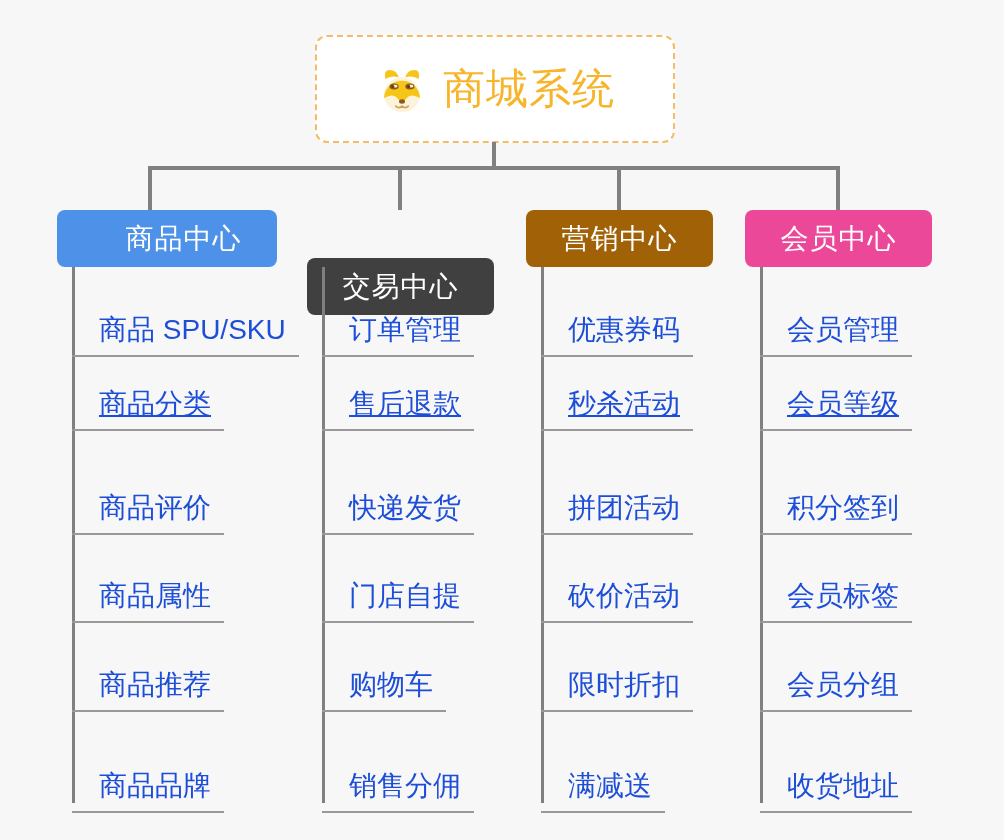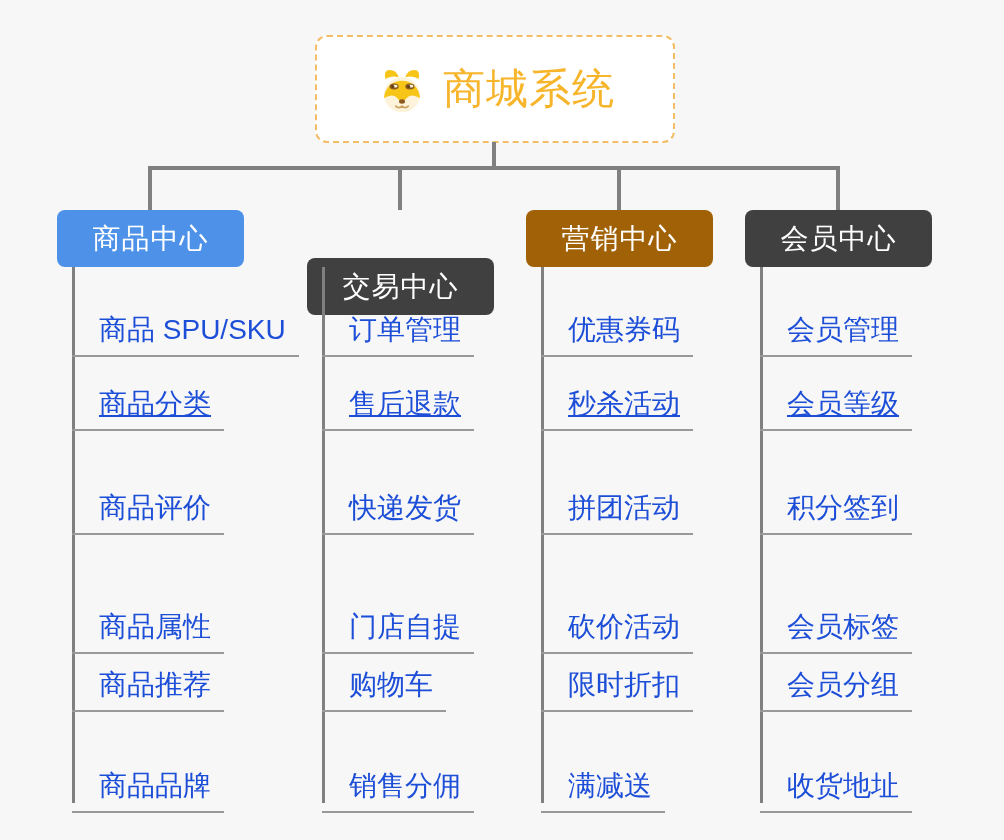--- a/index.html
+++ b/index.html
@@ -43,21 +43,21 @@
     background:#808080;
   }
   .branch-item {
     position:absolute; left:15px; height:40px; line-height:40px;
     padding:0 13px 5px 27px;
     border-bottom:2px solid #999999;
     font-size:28px; color:#1d4ed8; white-space:nowrap;
     background:transparent;
   }
   .item-0 { top:100px; } .item-1 { top:174px;text-decoration:underline; } .item-2 { top:278px; }
-  .item-3 { top:366px;margin-top:31px; } .item-4 { top:455px; } .item-5 { top:544px;margin-top:12px; }
+  .item-3 { top:366px; } .item-4 { top:455px; } .item-5 { top:544px;margin-top:12px; }
 </style>
 </head>
 <body>
 
 <div class="canvas">
 
   <div class="root-node">
     <span class="dog-icon">
       <svg width="54" height="50" viewBox="0 0 64 60" aria-hidden="true">
         <path d="M12 18 Q 9 4 22 8 Q 27 11 28 16 Q 19 13 12 18 Z" fill="#f6c518"></path>
@@ -78,21 +78,21 @@
   </div>
 
   <div class="line stub"></div>
   <div class="line hbar"></div>
   <div class="line drop drop-0"></div>
   <div class="line drop drop-1"></div>
   <div class="line drop drop-2"></div>
   <div class="line drop drop-3"></div>
 
   <div class="branch branch-0">
-    <div class="branch-header" style="background: rgb(77, 146, 232);">商品中心</div>
+    <div class="branch-header" style="background: rgb(77, 146, 232); padding-left: 33px;">商品中心</div>
     <div class="branch-line"></div>
     <div class="branch-item item-0">商品 SPU/SKU</div>
     <div class="branch-item item-1">商品分类</div>
     <div class="branch-item item-2">商品评价</div>
     <div class="branch-item item-3">商品属性</div>
     <div class="branch-item item-4">商品推荐</div>
     <div class="branch-item item-5">商品品牌</div>
   </div>
 
   <div class="branch branch-1">
@@ -111,21 +111,21 @@
     <div class="branch-line"></div>
     <div class="branch-item item-0">优惠券码</div>
     <div class="branch-item item-1">秒杀活动</div>
     <div class="branch-item item-2">拼团活动</div>
     <div class="branch-item item-3">砍价活动</div>
     <div class="branch-item item-4">限时折扣</div>
     <div class="branch-item item-5">满减送</div>
   </div>
 
   <div class="branch branch-3">
-    <div class="branch-header" style="background: #404040;">会员中心</div>
+    <div class="branch-header" style="background: #ec4899;">会员中心</div>
     <div class="branch-line"></div>
     <div class="branch-item item-0">会员管理</div>
     <div class="branch-item item-1">会员等级</div>
     <div class="branch-item item-2">积分签到</div>
     <div class="branch-item item-3">会员标签</div>
     <div class="branch-item item-4">会员分组</div>
     <div class="branch-item item-5">收货地址</div>
   </div>
 
 </div>

